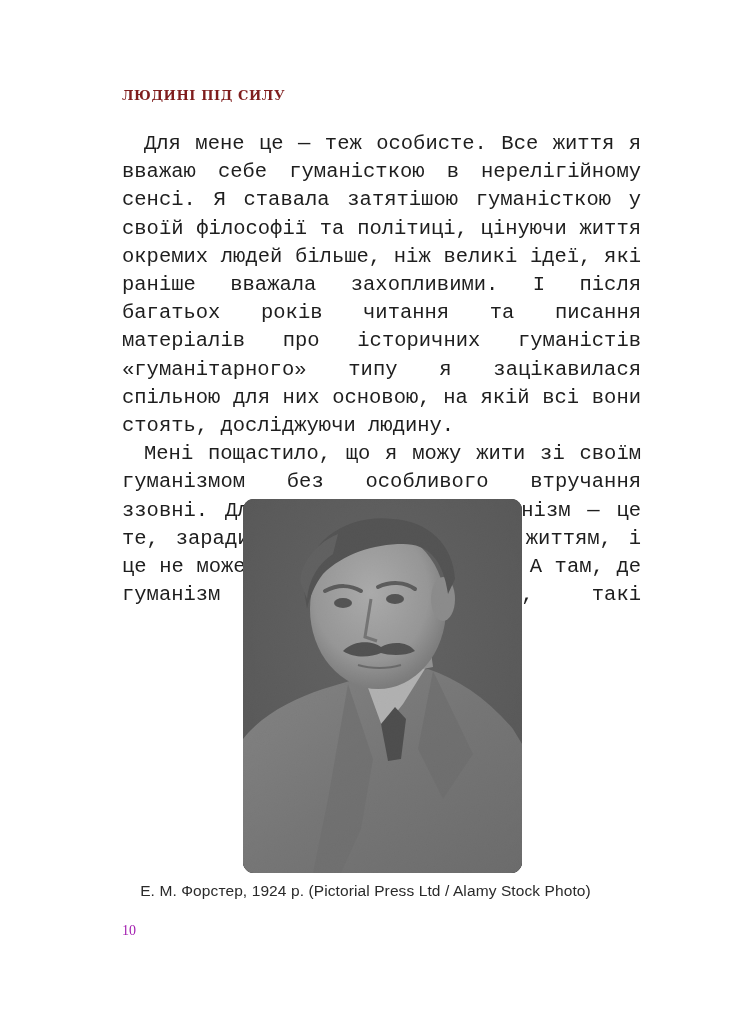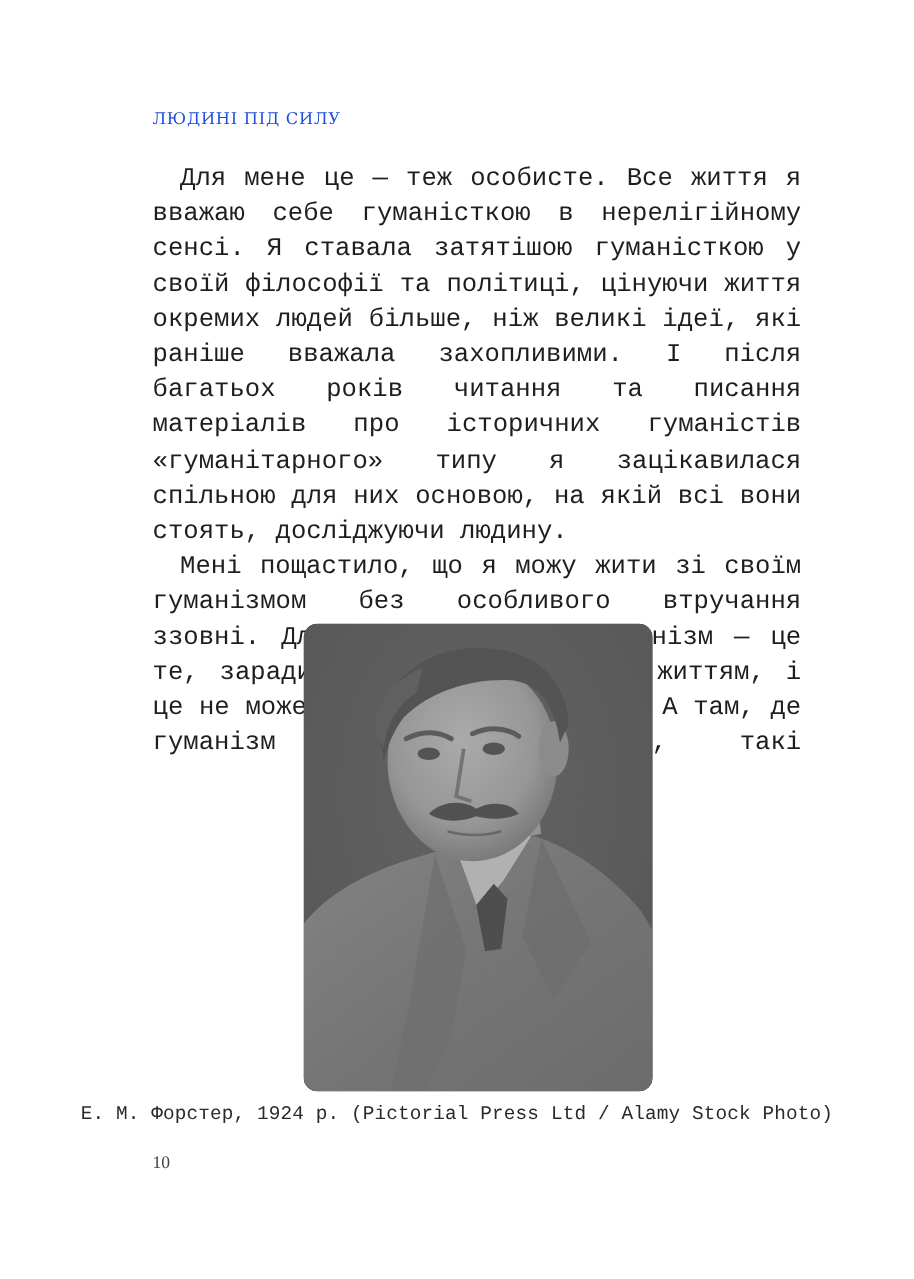--- a/index.html
+++ b/index.html
@@ -14,23 +14,23 @@
       overflow: hidden;
       color: #222222;
     }
     .running-head {
       position: absolute;
       left: 122px;
       top: 88px;
       font-family: "DejaVu Serif", serif;
       font-size: 13px;
       letter-spacing: 0.6px;
-      color: #1d4ed8;
+      color: #7f1d1d;
       text-transform: uppercase;
-      font-weight: normal;
+      font-weight: bold;
     }
     .body-text {
       position: absolute;
       left: 122px;
       top: 130px;
       width: 519px;
       font-family: "Liberation Serif", serif;
       font-size: 20.5px;
       line-height: 28.2px;
       color: #1e1e1e;
@@ -64,32 +64,32 @@
       display: block;
       width: 100%;
       height: 100%;
     }
     .caption {
       position: absolute;
       left: 0;
       width: 731px;
       top: 882px;
       text-align: center;
-      font-family: Liberation Mono, monospace;
+      font-family: Liberation Sans, sans-serif;
       font-size: 15.5px;
       color: #2a2a2a;
       letter-spacing: 0.1px;
     }
     .page-number {
       position: absolute;
       left: 122px;
       top: 923px;
       font-family: "Liberation Serif", serif;
       font-size: 14px;
-      color: #404040;
+      color: #a21caf;
     }
   </style>
 </head>
 <body>
 
 <div class="running-head">ЛЮДИНІ ПІД СИЛУ</div>
 
 <div class="body-text">
   <p class="indent">
     <span>Для мене це — теж особисте. Все життя я вважаю себе гуманісткою в нерелігійному сенсі. Я ставала затятішою гуманісткою у своїй філософії та політиці, цінуючи життя окремих людей більше, ніж великі ідеї, які раніше вважала захопливими. І після багатьох років читання та писання матеріалів про історичних гуманістів «гуманітарного» типу я зацікавилася спільною для них основою, на якій всі вони стоять, досліджуючи людину.</span>

